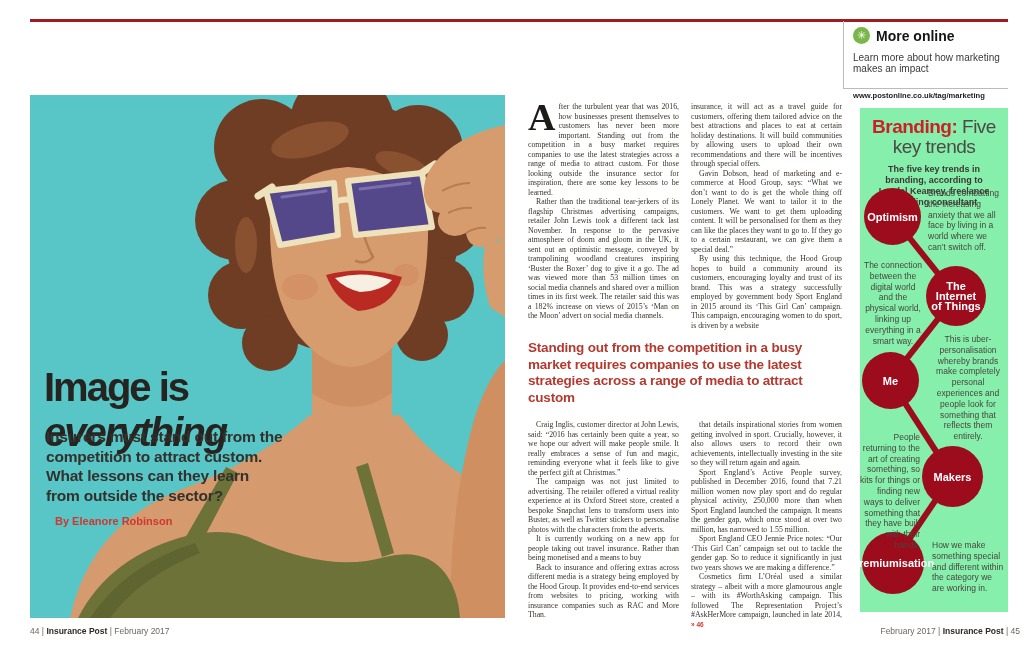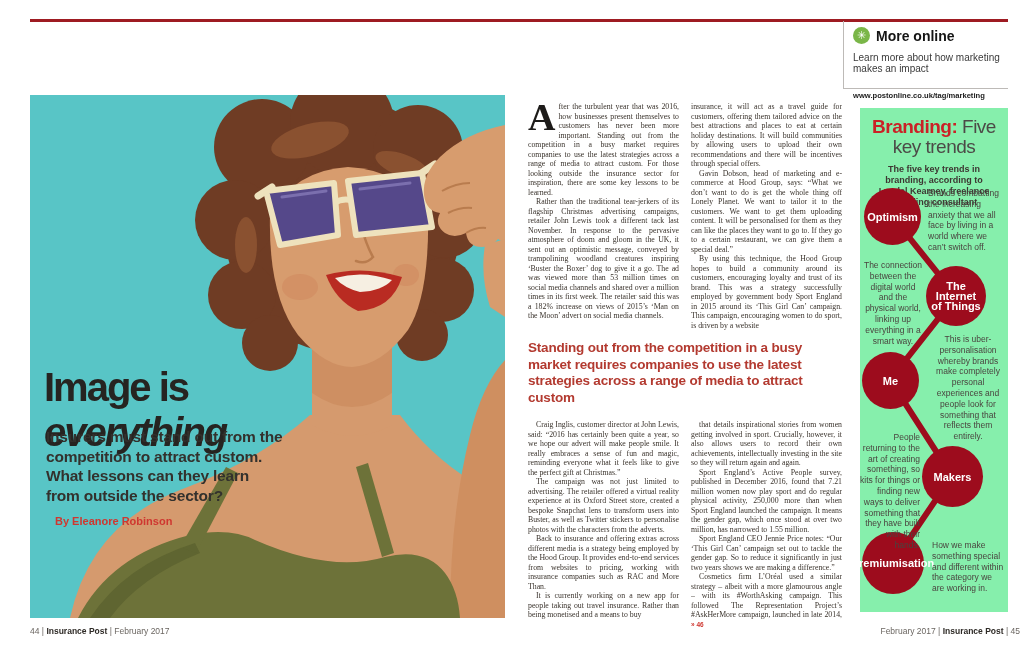--- a/index.html
+++ b/index.html
@@ -164,22 +164,22 @@
         <p class="para">insurance, it will act as a travel guide for customers, offering them tailored advice on the best attractions and places to eat at certain holiday destinations. It will build communities by allowing users to upload their own recommendations and there will be incentives through special offers.</p>
         <p class="para indent">Gavin Dobson, head of marketing and e-commerce at Hood Group, says: “What we don’t want to do is get the whole thing off Lonely Planet. We want to tailor it to the customers. We want to get them uploading content. It will be personalised for them as they can like the places they want to go to. If they go to a certain restaurant, we can give them a special deal.”</p>
         <p class="para indent">By using this technique, the Hood Group hopes to build a community around its customers, encouraging loyalty and trust of its brand. This was a strategy successfully employed by government body Sport England in 2015 around its ‘This Girl Can’ campaign. This campaign, encouraging women to do sport, is driven by a website</p>
       </div>
     </div>
     <h2 class="crosshead">Standing out from the competition in a busy market requires companies to use the latest strategies across a range of media to attract custom</h2>
     <div class="cols lower">
       <div class="col">
         <p class="para indent">Craig Inglis, customer director at John Lewis, said: “2016 has certainly been quite a year, so we hope our advert will make people smile. It really embraces a sense of fun and magic, reminding everyone what it feels like to give the perfect gift at Christmas.”</p>
         <p class="para indent">The campaign was not just limited to advertising. The retailer offered a virtual reality experience at its Oxford Street store, created a bespoke Snapchat lens to transform users into Buster, as well as Twitter stickers to personalise photos with the characters from the adverts.</p>
+        <p class="para indent">It is currently working on a new app for people taking out travel insurance. Rather than being monetised and a means to buy</p>
         <p class="para indent">Back to insurance and offering extras across different media is a strategy being employed by the Hood Group. It provides end-to-end services from websites to pricing, working with insurance companies such as RAC and More Than.</p>
-        <p class="para indent">It is currently working on a new app for people taking out travel insurance. Rather than being monetised and a means to buy</p>
       </div>
       <div class="col">
         <p class="para indent">that details inspirational stories from women getting involved in sport. Crucially, however, it also allows users to record their own achievements, intellectually investing in the site so they will return again and again.</p>
         <p class="para indent">Sport England’s Active People survey, published in December 2016, found that 7.21 million women now play sport and do regular physical activity, 250,000 more than when Sport England launched the campaign. It means the gender gap, which once stood at over two million, has narrowed to 1.55 million.</p>
         <p class="para indent">Sport England CEO Jennie Price notes: “Our ‘This Girl Can’ campaign set out to tackle the gender gap. So to reduce it significantly in just two years shows we are making a difference.”</p>
         <p class="para indent"><span>Cosmetics firm L’Oréal used a similar strategy – albeit with a more glamourous angle – with its #WorthAsking campaign. This followed The Representation Project’s #AskHerMore campaign, launched in late 2014,</span> <span class="cont">» 46</span></p>
       </div>
     </div>
   </div>
 

